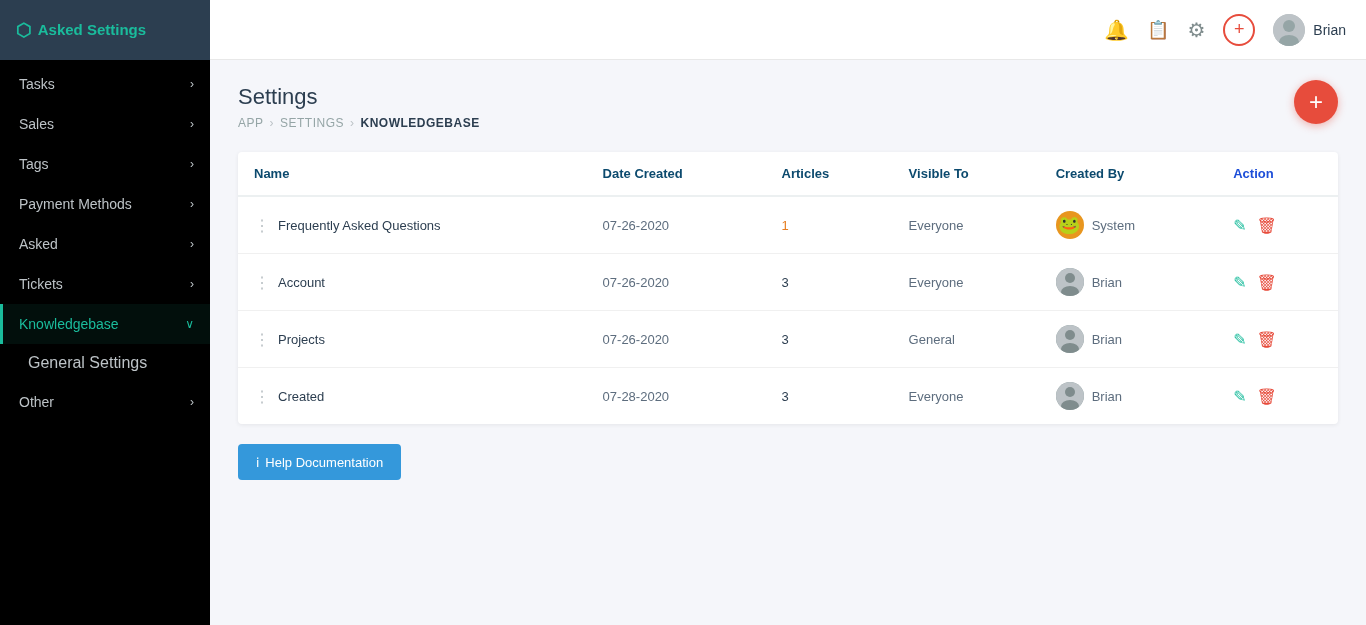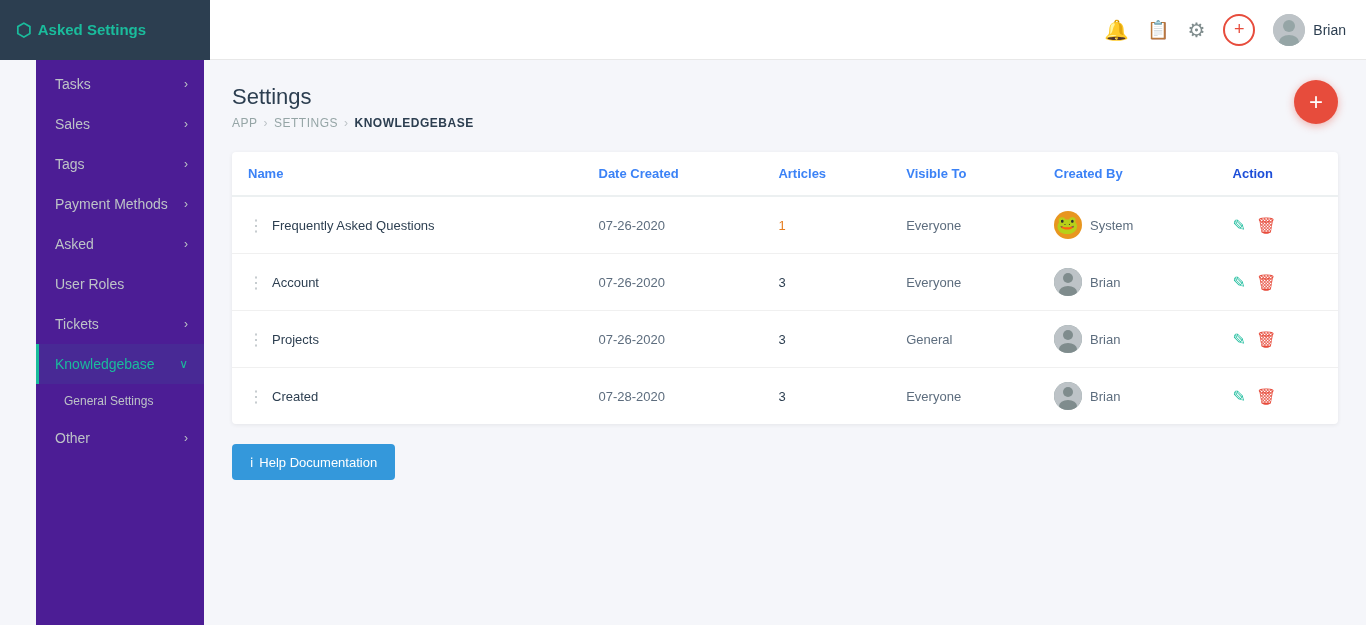--- a/index.html
+++ b/index.html
@@ -83,26 +83,25 @@
 
     
     .body-wrap {
       display: flex;
       flex: 1;
       overflow: hidden;
     }
 
     
     .sidebar {
-      width: 168px;
-      background: #4c1d95;
+      width: 210px;
+      background: #000000;
       flex-shrink: 0;
       overflow-y: auto;
       padding-top: 4px;
-      margin-left: 36px;
     }
     .sidebar-item {
       display: flex;
       align-items: center;
       justify-content: space-between;
       padding: 12px 16px;
       color: #bdc3c7;
       font-size: 14px;
       cursor: pointer;
       border-left: 3px solid transparent;
@@ -114,21 +113,21 @@
     }
     .sidebar-item .chevron { font-size: 12px; }
     .sidebar-sub {
       padding-left: 0;
     }
     .sidebar-sub-item {
       display: flex;
       align-items: center;
       padding: 10px 16px 10px 28px;
       color: #bdc3c7;
-      font-size: 12px;
+      font-size: 16px;
       cursor: pointer;
     }
     .sidebar-sub-item.active {
       color: #1abc9c;
     }
 
     
     .main {
       flex: 1;
       overflow-y: auto;
@@ -183,21 +182,21 @@
       border-collapse: collapse;
     }
     thead tr {
       border-bottom: 2px solid #ecf0f1;
     }
     th {
       padding: 14px 16px;
       text-align: left;
       font-size: 13px;
       font-weight: 600;
-      color: #3b82f6;
+      color: #0c4a6e;
     }
     th.action-col { color: #1d4ed8; }
     td {
       padding: 14px 16px;
       font-size: 13px;
       color: #5d6d7e;
       border-bottom: 1px solid #f0f0f0;
       vertical-align: middle;
     }
     tr:last-child td { border-bottom: none; }
@@ -317,23 +316,20 @@
     <div class="sidebar-item">
       <span>Payment Methods</span>
       <span class="chevron">›</span>
     </div>
 
     <div class="sidebar-item">
       <span>Asked</span>
       <span class="chevron">›</span>
     </div>
 
-    <div class="sidebar-item">
-      <span>User Roles</span>
-    </div>
 
     <div class="sidebar-item">
       <span>Tickets</span>
       <span class="chevron">›</span>
     </div>
 
     <div class="sidebar-item active">
       <span>Knowledgebase</span>
       <span class="chevron">∨</span>
     </div>

